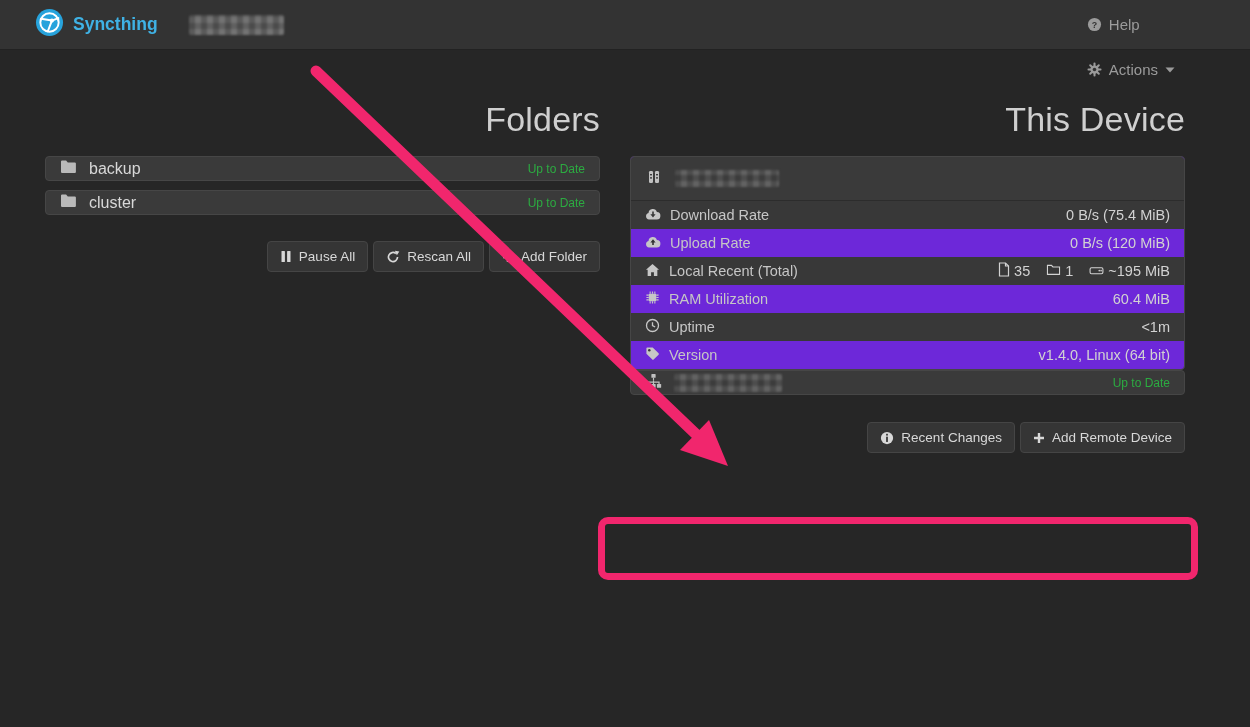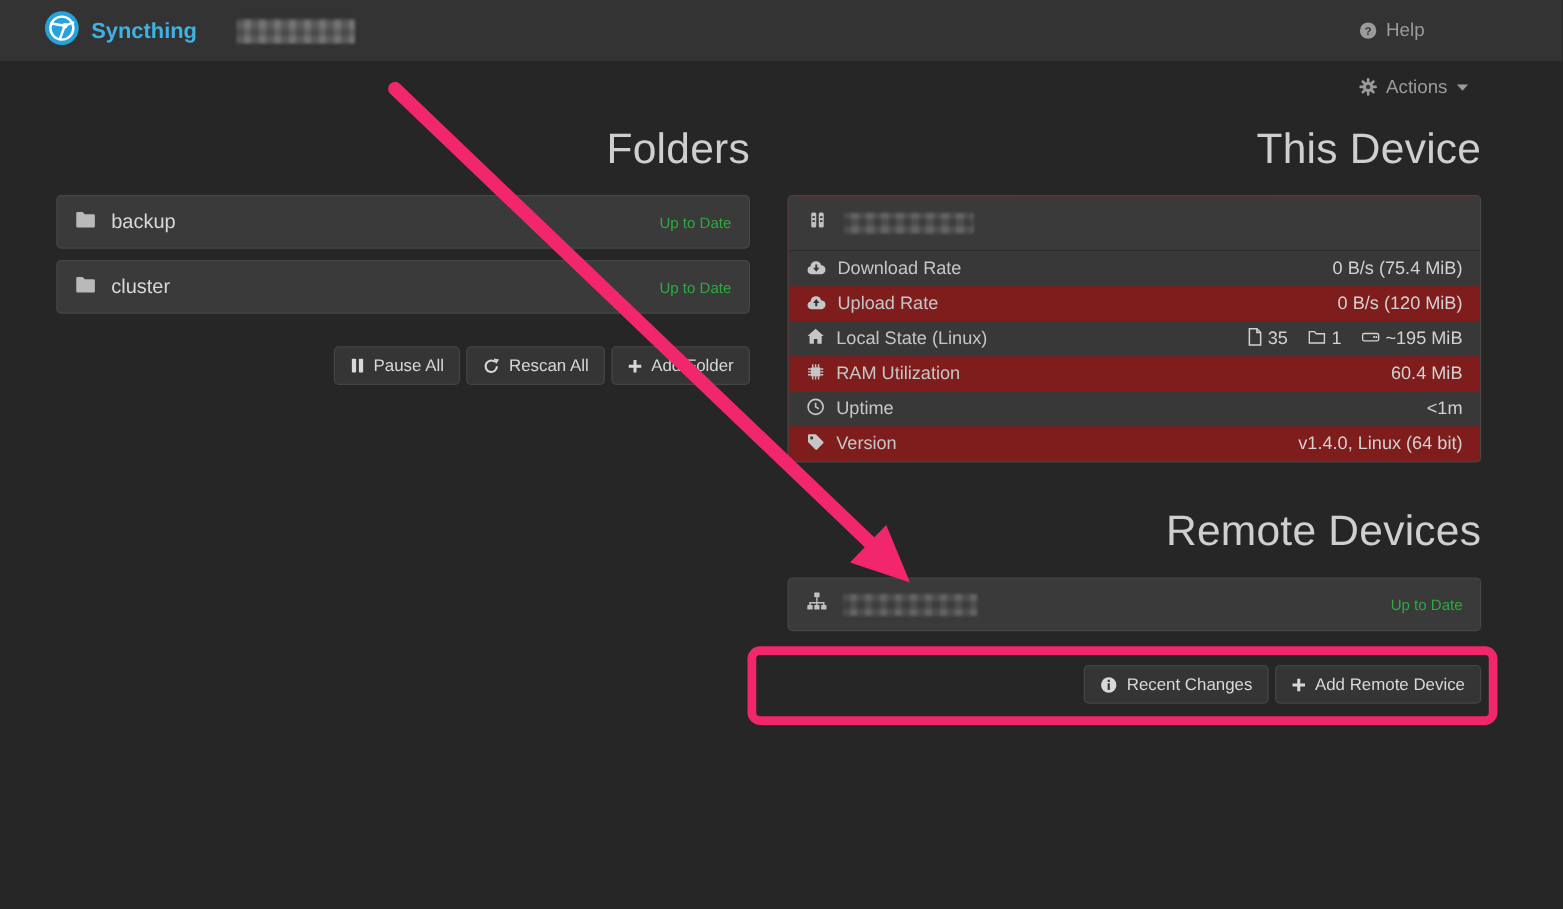--- a/index.html
+++ b/index.html
@@ -15,33 +15,33 @@
   .brand{display:flex;align-items:center;gap:9px;color:#3fb2e5;font-weight:bold;font-size:17.5px;cursor:pointer;}
   .nav-right{margin-left:auto;display:flex;gap:28px;color:#9b9b9b;font-size:15px;flex-direction:column;}
   .nav-item{display:flex;align-items:center;gap:7px;cursor:pointer;}
   .nav-item svg{display:block;}
   
   main{display:flex;gap:30px;padding:50px 0 0 45px;}
   .col{width:555px;flex:0 0 555px;}
   h2{font-size:34px;font-weight:400;color:#cfcfcf;margin:0 0 17px;letter-spacing:.2px;text-align:right;}
   h2.remote-title{margin:36px 0 17px;}
   
-  .row-panel{height:43px;background:#3a3a3a;border:1px solid #464646;border-radius:4px;
+  .row-panel{height:25px;background:#3a3a3a;border:1px solid #464646;border-radius:4px;
     display:flex;align-items:center;padding:0 14px;margin-bottom:9px;box-sizing:border-box;cursor:pointer;}
   .row-name{color:#d8d8d8;font-size:16px;margin-left:12px;}
   .status{margin-left:auto;font-size:12px;}
   .green{color:#2cab41;}
   
   .btn-row{display:flex;justify-content:flex-end;gap:5px;margin-top:26px;}
   .btn-row.bottom{margin-top:27px;}
   .btn{display:flex;align-items:center;gap:7px;background:#353535;border:1px solid #454545;
     border-radius:4px;color:#d8d8d8;font-size:13.5px;padding:13px 12px;height:31px;box-sizing:border-box;cursor:pointer;}
   .btn svg{display:block;}
   
-  .panel{border:1px solid #464646;border-radius:4px;overflow:hidden;background:#7f1d1d;}
+  .panel{border:1px solid #464646;border-radius:4px;overflow:hidden;background:#6d28d9;}
   .panel-header{height:43px;background:#3a3a3a;display:flex;align-items:center;
     padding:0 14px;border-bottom:1px solid #2c2c2c;cursor:pointer;}
   .stat-table .stat-row:nth-child(odd){background:#383838;}
   .stat-row{height:28px;display:flex;align-items:center;padding:0 14px;font-size:14.5px;color:#c6c6c6;}
   .stat-label{display:flex;align-items:center;gap:9px;}
   .stat-value{margin-left:auto;color:#d2d2d2;display:flex;align-items:center;gap:6px;}
   .stat-value .grp{display:flex;align-items:center;gap:4px;margin-left:10px;}
   .icon{flex:0 0 auto;}
   
   .blur{background-color:#585858;border-radius:2px;filter:blur(1.3px);
@@ -229,21 +229,21 @@
           <span class="stat-value">0 B/s (120 MiB)</span>
         </div>
 
         <div class="stat-row">
           <span class="stat-label">
             <span class="icon">
               <svg width="15" height="14" viewBox="0 0 16 15" fill="currentColor">
                 <path d="M8 1 L15 7.2 H13.2 V14 H9.5 V9.8 h-3 V14 H2.8 V7.2 H1 Z"></path>
               </svg>
             </span>
-            <span>Local State (Linux)</span>
+            <span>Local Recent (Total)</span>
           </span>
           <span class="stat-value">
             <span class="grp" style="margin-left:0">
               <span class="icon">
                 <svg width="12" height="15" viewBox="0 0 12 15" fill="none" stroke="currentColor" stroke-width="1.2">
                   <path d="M1.5 1 h6 l3 3 V14 H1.5 Z"></path>
                     <path d="M7.5 1 V4 h3"></path>
                 </svg>
               </span>
               <span>35</span>
@@ -320,21 +320,20 @@
               </svg>
             </span>
             <span>Version</span>
           </span>
           <span class="stat-value">v1.4.0, Linux (64 bit)</span>
         </div>
 
       </div>
     </div>
 
-    <h2 class="remote-title">Remote Devices</h2>
 
     <div class="row-panel remote-row" style="margin-bottom:0">
       <span style="color:#c0c0c0">
         <svg width="17" height="16" viewBox="0 0 16 15" fill="currentColor">
           <rect x="6" y="1" width="4" height="3.4" rx="0.5"></rect>
           <rect x="0.8" y="10.4" width="4" height="3.4" rx="0.5"></rect>
           <rect x="6" y="10.4" width="4" height="3.4" rx="0.5"></rect>
           <rect x="11.2" y="10.4" width="4" height="3.4" rx="0.5"></rect>
           <g stroke="currentColor" stroke-width="1.1" fill="none">
             <path d="M8 4.4 V7.2"></path>

